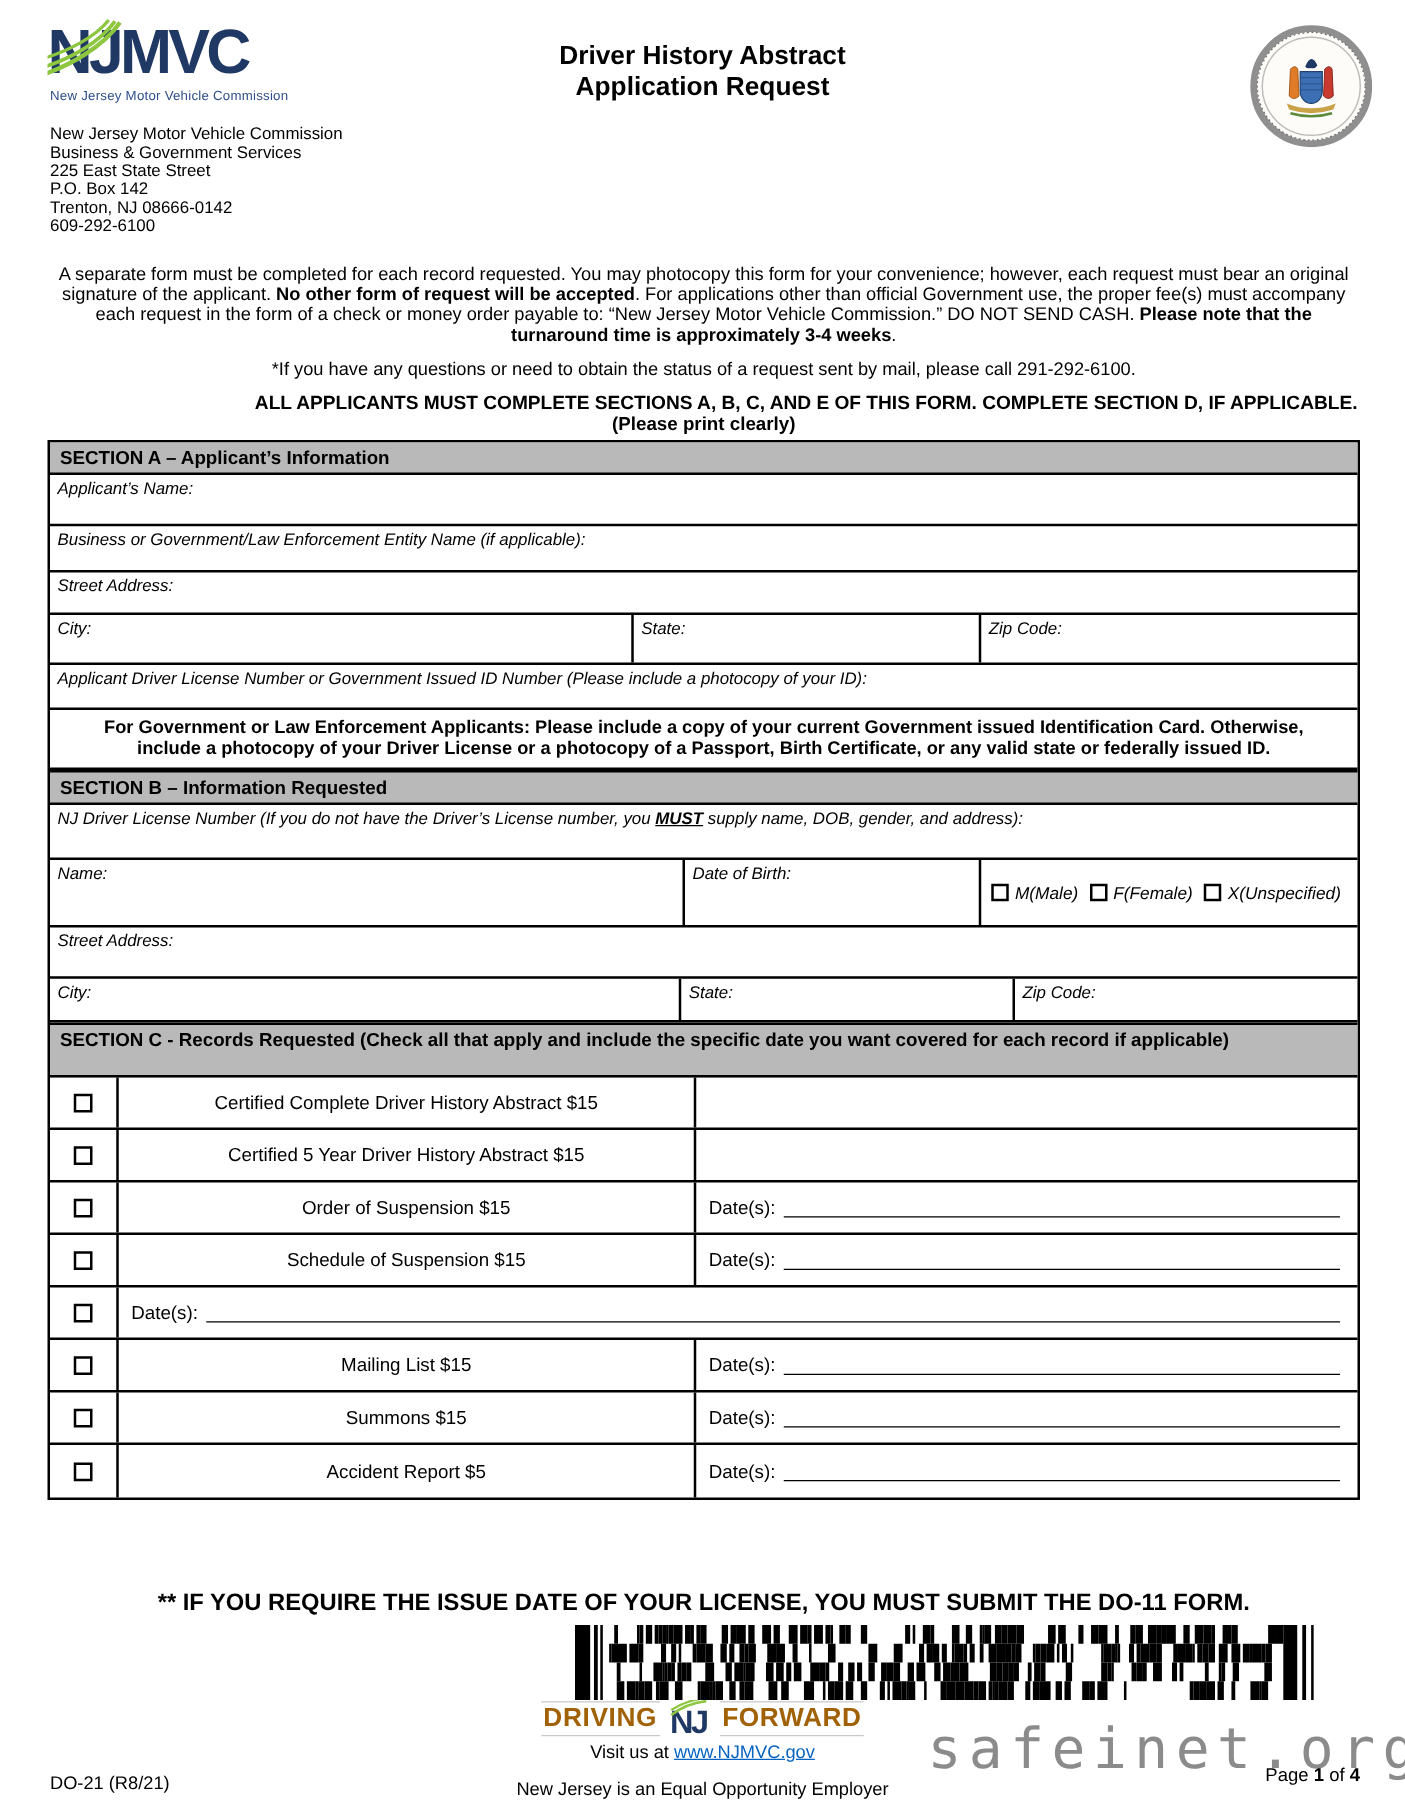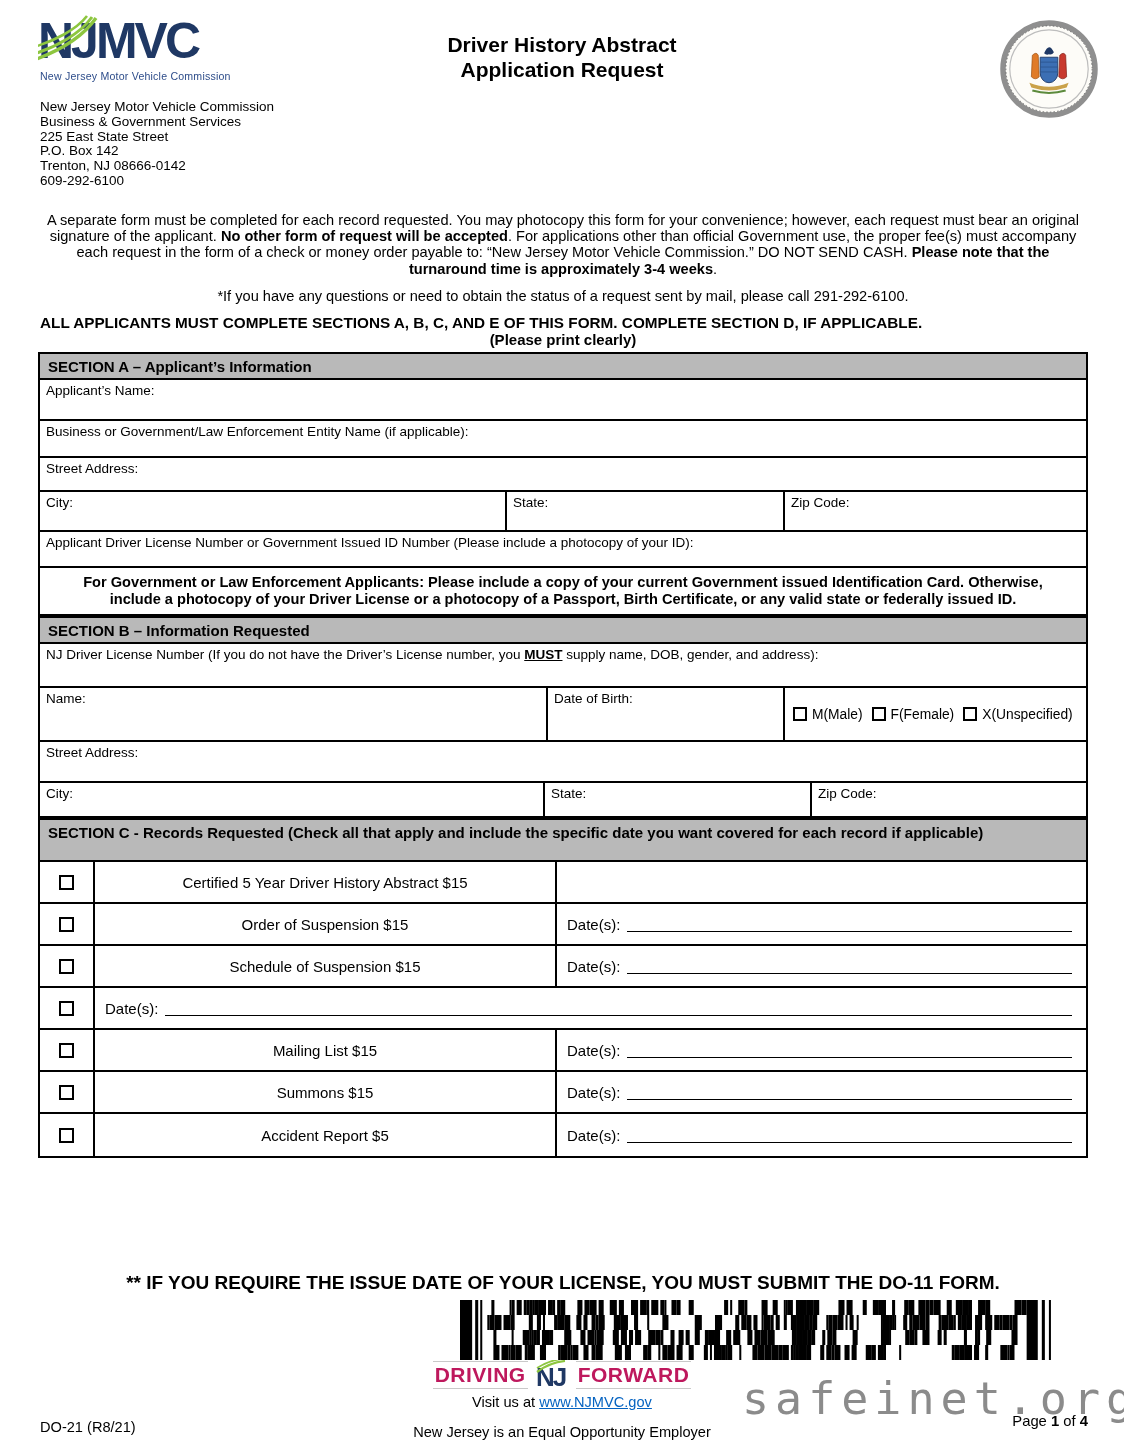--- a/index.html
+++ b/index.html
@@ -11,28 +11,28 @@
   
   .logo { position:absolute; left:38px; top:14px; width:190px; }
   .logo-tagline { color:#2e4d8a; font-size:10.6px; letter-spacing:.2px; margin-top:-4px; padding-left:2px; white-space:nowrap; }
   .title { position:absolute; left:0; top:32px; width:1124px; text-align:center; font-weight:bold; font-size:21px; line-height:25px; }
   .seal { position:absolute; left:1000px; top:20px; width:98px; height:98px; }
   .address { position:absolute; left:40px; top:100px; font-size:13.5px; line-height:14.8px; }
   
   .instructions { position:absolute; left:40px; top:212px; width:1046px; text-align:center; font-size:14.6px; line-height:16.2px; }
   .seg-bold { font-weight:bold; }
   .phone-note { position:absolute; left:40px; top:288px; width:1046px; text-align:center; font-size:14.6px; }
-  .all-applicants { position:absolute; left:40px; top:314px; width:1046px; text-align:left; font-size:15.3px; font-weight:bold; }
+  .all-applicants { position:absolute; left:40px; top:314px; width:1046px; text-align:right; font-size:15.3px; font-weight:bold; }
   .print-clearly { position:absolute; left:40px; top:331px; width:1046px; text-align:center; font-size:15px; font-weight:bold; }
   
   .form-area { position:absolute; left:38px; top:352px; width:1050px; border:2px solid #000; }
   .sec-header { background:#b9b9b9; border-bottom:2px solid #000; font-weight:bold; font-size:15px; padding:4px 8px 3px 8px; }
   .row { display:flex; border-bottom:2px solid #000; align-items:stretch; }
   .row:last-child { border-bottom:none; }
-  .cell { position:relative; padding:3px 6px; font-size:13.5px; }
+  .cell { position:relative; padding:3px 6px; font-size:13.5px;font-style:italic; }
   .cell + .cell { border-left:2px solid #000; }
   .h45{height:41px}.h42{height:38px}.h41{height:37px}.h38{height:34px}
   .h44{height:40px}.h40{height:36px}.h52{height:48px}.h48{height:44px}.h43{height:54px}.hb45{height:41px}.h39{height:35px}
   .note-cell { width:100%; display:flex; align-items:center; justify-content:center;
     text-align:center; font-weight:bold; font-size:14.6px; line-height:17px; padding:4px 26px; }
   .type-row-left { width:619px; display:flex; align-items:center; }
   .type-row-left .lbl { position:absolute; top:3px; left:6px; }
   .type-opts { display:flex; align-items:center; gap:46px; margin-left:140px; padding-top:6px; }
   .opt { display:flex; align-items:center; gap:7px; font-size:13.8px; }
   .cb { display:inline-block; width:14px; height:14px; border:2.2px solid #000; background:#fff; flex:0 0 auto; }
@@ -45,21 +45,21 @@
   .rec-cb-cell { width:55px; border-right:2px solid #000; display:flex; align-items:center; justify-content:center; }
   .rec-cb { width:15px; height:15px; border:2.4px solid #000; }
   .rec-label-cell { width:462px; border-right:2px solid #000; display:flex; align-items:center; justify-content:center; font-size:15px; text-align:center; }
   .rec-date-cell { flex:1; display:flex; align-items:center; font-size:15px; padding:0 10px; }
   .dateline { flex:1; border-bottom:1.6px solid #000; height:15px; margin-left:7px; margin-right:4px; }
   
   .do11 { position:absolute; left:40px; top:1272px; width:1046px; text-align:center; font-weight:bold; font-size:19px; }
   .barcode { position:absolute; left:460px; top:1300px; width:597px; height:60px; }
   .barcode svg { width:100%; height:100%; }
   .driving-forward { position:absolute; left:0; top:1360px; width:1124px; display:flex; justify-content:center; align-items:center; gap:7px; }
-  .df-word { color:#be185d; font-weight:bold; font-size:21px; letter-spacing:.5px; border-top:1px solid #c9c9c9; border-bottom:1px solid #c9c9c9; padding:1px 2px; }
+  .df-word { color:#a16207; font-weight:bold; font-size:21px; letter-spacing:.5px; border-top:1px solid #c9c9c9; border-bottom:1px solid #c9c9c9; padding:1px 2px; }
   .visit { position:absolute; left:0; top:1394px; width:1124px; text-align:center; font-size:14.6px; }
   .visit a { color:#0563c1; text-decoration:underline; }
   .watermark { position:absolute; left:742px; top:1372px; font-family:"DejaVu Sans Mono", monospace; font-size:45px; color:#8b8b8b; letter-spacing:6px; white-space:nowrap; }
   .form-code { position:absolute; left:40px; top:1419px; font-size:14.6px; }
   .eoe { position:absolute; left:0; top:1424px; width:1124px; text-align:center; font-size:14.6px; }
   .page-num { position:absolute; right:36px; top:1413px; font-size:14.8px; }
 </style>
 </head>
 <body>
 
@@ -195,20 +195,27 @@
       <div class="cell" style="width:267px">
         <span>State:</span>
       </div>
       <div class="cell" style="flex:1">
         <span>Zip Code:</span>
       </div>
     </div>
 
     <div class="sec-header" style="border-top:2px solid #000; line-height:18px; height:44px;">SECTION C - Records Requested (Check all that apply and include the specific date you want covered for each record if applicable)</div>
 
+    <div class="rec-row">
+      <div class="rec-cb-cell">
+          <span class="rec-cb"></span>
+        </div>
+      <div class="rec-label-cell">Certified Complete Driver History Abstract $15</div>
+      <div class="rec-date-cell"></div>
+    </div>
 
     <div class="rec-row">
       <div class="rec-cb-cell">
           <span class="rec-cb"></span>
         </div>
       <div class="rec-label-cell">Certified 5 Year Driver History Abstract $15</div>
       <div class="rec-date-cell"></div>
     </div>
 
     <div class="rec-row">

